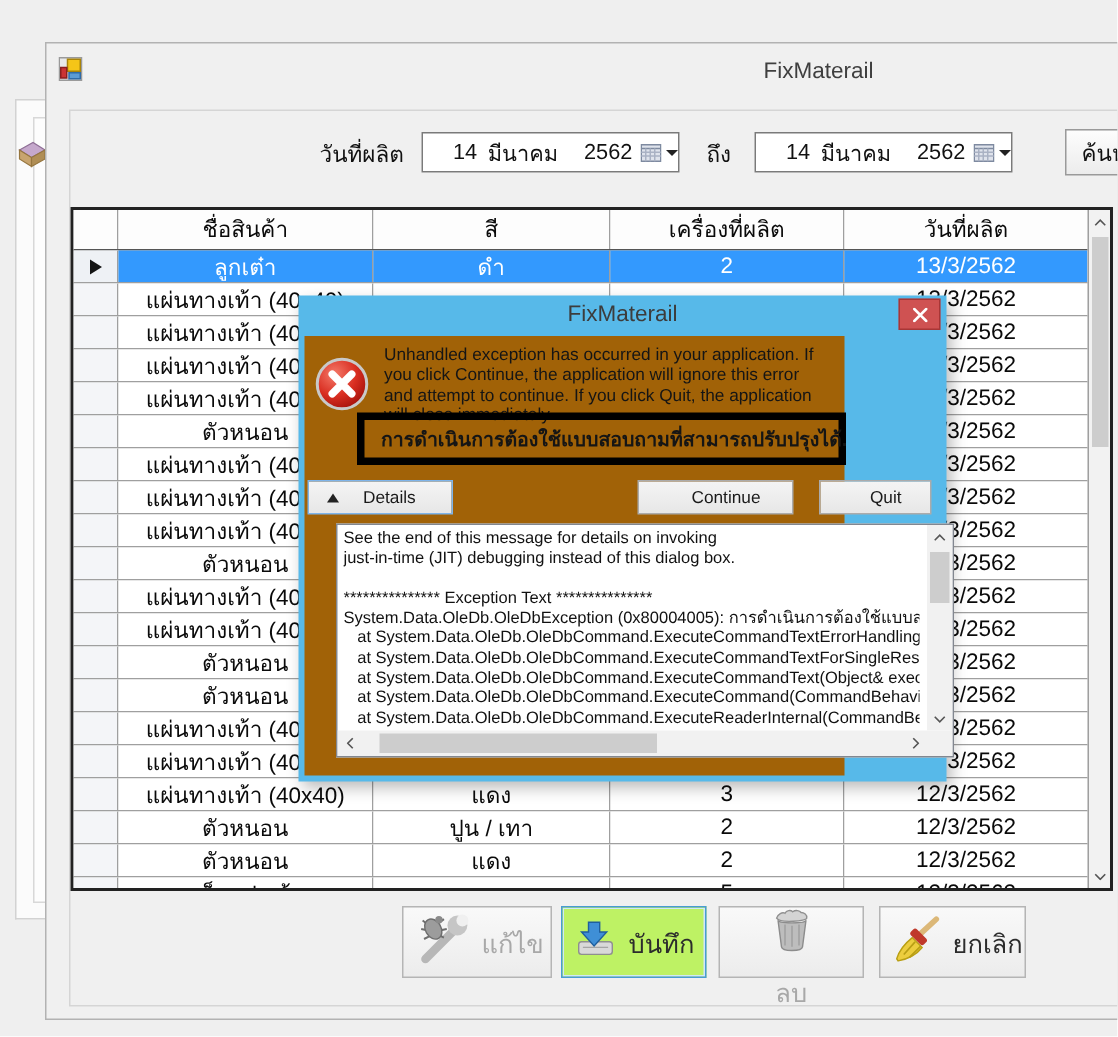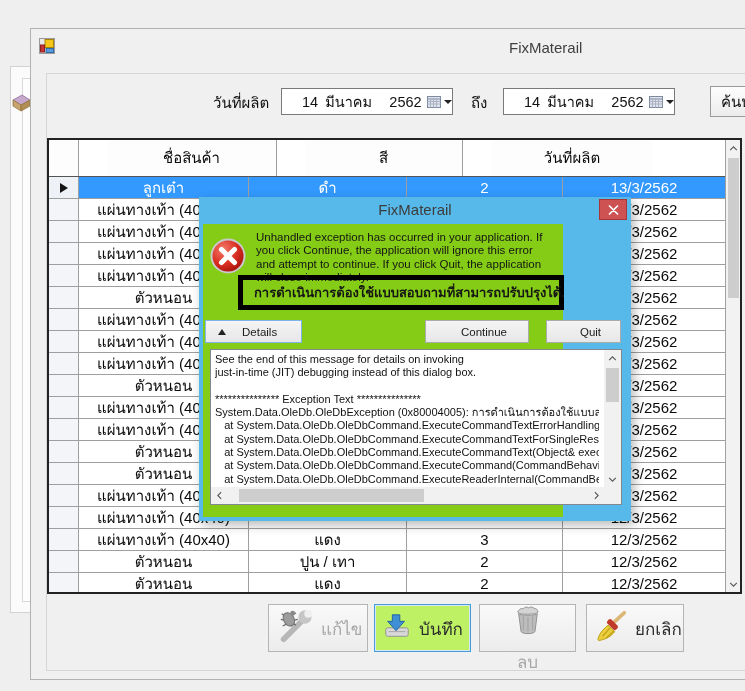--- a/index.html
+++ b/index.html
@@ -36,21 +36,21 @@
   .field-from{left:250px;}
   .field-to{left:472px;}
   .search-button{position:absolute;left:679px;top:57px;width:86px;height:31px;
                  background:linear-gradient(#fdfdfd,#ececec);border:1px solid #9a9a9a;
                  font-size:15px;color:#111;display:flex;align-items:center;padding-left:10px;}
 
   
   .grid{position:absolute;left:16px;top:109px;width:695px;height:456px;background:#fff;
         border:2px solid #222;overflow:hidden;box-sizing:border-box;}
   .g-row{display:flex;height:22px;box-sizing:border-box;}
-  .g-head{height:37px;border-bottom:1px solid #555;gap:28px;}
+  .g-head{height:27px;border-bottom:1px solid #555;}
   .g-cell{box-sizing:border-box;border-right:1px solid #9f9f9f;display:flex;align-items:center;
           justify-content:center;font-size:15px;color:#0a0a0a;overflow:hidden;white-space:nowrap;background:#fff;}
   .g-body .g-row{border-bottom:1px solid #9f9f9f;}
   .g-head .g-cell{background:#fdfdfd;font-size:15px;}
   .c-sel{width:30px;background:#f4f5f8;}
   .c-1{width:170px;}.c-2{width:158px;}.c-3{width:156px;}.c-4{width:162px;border-right:none;}
   .g-row.selected .g-cell{background:var(--sel,#3399fe);color:#fff;}
   .g-row.selected .c-sel{background:#eef1f5;}
   .row-arrow{width:0;height:0;border-left:8px solid #141414;border-top:5px solid transparent;border-bottom:5px solid transparent;}
   .g-vscroll{position:absolute;right:0;top:0;width:15px;height:100%;background:#f2f2f2;border-left:1px solid #9f9f9f;box-sizing:border-box;}
@@ -68,32 +68,32 @@
   .btn-save{left:343px;width:97px;}
   .btn-delete{left:448px;width:97px;flex-direction:column;}
   .btn-cancel{left:555px;width:98px;}
 
   
   .dialog{position:absolute;left:199px;top:197px;width:432px;height:324px;
           background:var(--dlgblue,#57b9e9);box-shadow:3px 4px 10px rgba(0,0,0,.28);}
   .dialog-title{position:absolute;left:0;top:4px;width:100%;text-align:center;font-size:15px;color:#3c3c3c;}
   .dialog-close{position:absolute;right:4px;top:2px;width:28px;height:21px;background:var(--closered,#cf5252);
                 border:1px solid rgba(120,20,20,.45);display:flex;align-items:center;justify-content:center;box-sizing:border-box;}
-  .dialog-body{position:absolute;left:4px;top:27px;width:360px;height:293px;background:#84cc16;}
+  .dialog-body{position:absolute;left:4px;top:27px;width:360px;height:293px;background:#a16207;}
   .err-icon{position:absolute;left:7px;top:14px;width:36px;height:36px;}
   .dlg-message{position:absolute;left:53px;top:7px;width:298px;font-size:11.5px;line-height:1.16;color:#151515;}
   .highlight-box{position:absolute;left:35px;top:51px;width:305px;height:25px;border:5px solid var(--hl,#000);
                  display:flex;align-items:center;padding-left:11px;font-size:13px;font-weight:600;color:#151515;white-space:nowrap;}
   .dlg-btn{position:absolute;top:96px;height:23px;box-sizing:border-box;background:linear-gradient(#f4f4f4,#e7e7e7);
            border:1px solid #ababab;display:flex;align-items:center;justify-content:center;font-size:11.5px;color:#1a1a1a;padding-left:20px;}
   .btn-details{left:2px;width:97px;border:1px solid #7eb4ea;justify-content:flex-start;gap:16px;padding-left:12px;}
   .tri-up{width:0;height:0;border-left:4px solid transparent;border-right:4px solid transparent;border-bottom:6px solid #222;}
   .btn-continue{left:222px;width:104px;}
   .btn-quit{left:343px;width:75px;}
-  .details-box{position:absolute;left:7px;top:125px;width:412px;height:156px;background:#fff;
+  .details-box{position:absolute;left:21px;top:125px;width:412px;height:156px;background:#fff;
                border:1px solid #828790;box-sizing:border-box;overflow:hidden;}
   .details-text{position:absolute;left:4px;top:3px;width:384px;height:133px;overflow:hidden;}
   .dtl-line{font-size:11px;line-height:13.3px;white-space:pre;color:#111;}
   .d-vscroll{position:absolute;right:0;top:0;width:17px;height:137px;background:#f1f1f1;}
   .d-vthumb{position:absolute;left:2px;top:18px;width:13px;height:34px;background:#cdcdcd;}
   .d-hscroll{position:absolute;left:0;bottom:0;width:393px;height:17px;background:#f1f1f1;}
   .d-hthumb{position:absolute;left:28px;top:2px;width:185px;height:13px;background:#cdcdcd;}
   .d-corner{position:absolute;right:0;bottom:0;width:17px;height:17px;background:#f1f1f1;}
   .sb-h-btn{position:absolute;top:0;width:16px;height:100%;display:flex;align-items:center;justify-content:center;}
 </style>
@@ -157,20 +157,21 @@
       </span>
     </div>
 
     <button class="search-button">ค้นหา</button>
 
     <div class="grid">
       <div class="g-row g-head">
         <div class="g-cell c-sel"></div>
         <div class="g-cell c-1">ชื่อสินค้า</div>
         <div class="g-cell c-2">สี</div>
+        <div class="g-cell c-3">เครื่องที่ผลิต</div>
         <div class="g-cell c-4">วันที่ผลิต</div>
       </div>
       <div class="g-body">
           <div class="g-row selected">
             <div class="g-cell c-sel">
               <span class="row-arrow"></span>
             </div>
             <div class="g-cell c-1">ลูกเต๋า</div>
             <div class="g-cell c-2">ดำ</div>
             <div class="g-cell c-3">2</div>

